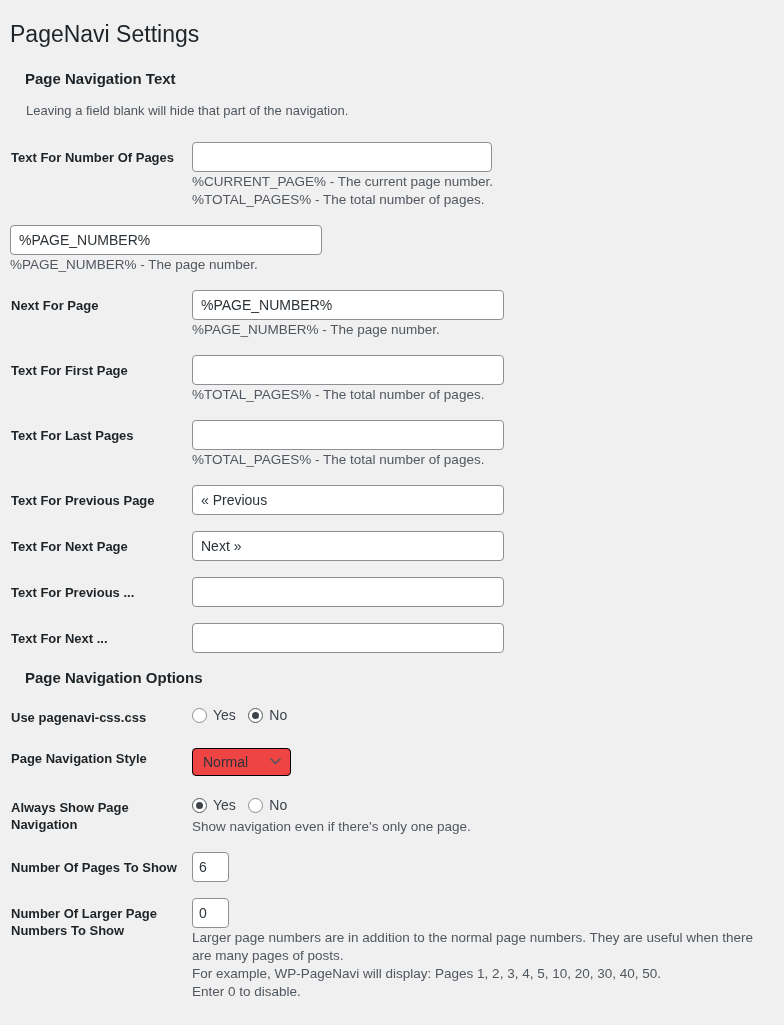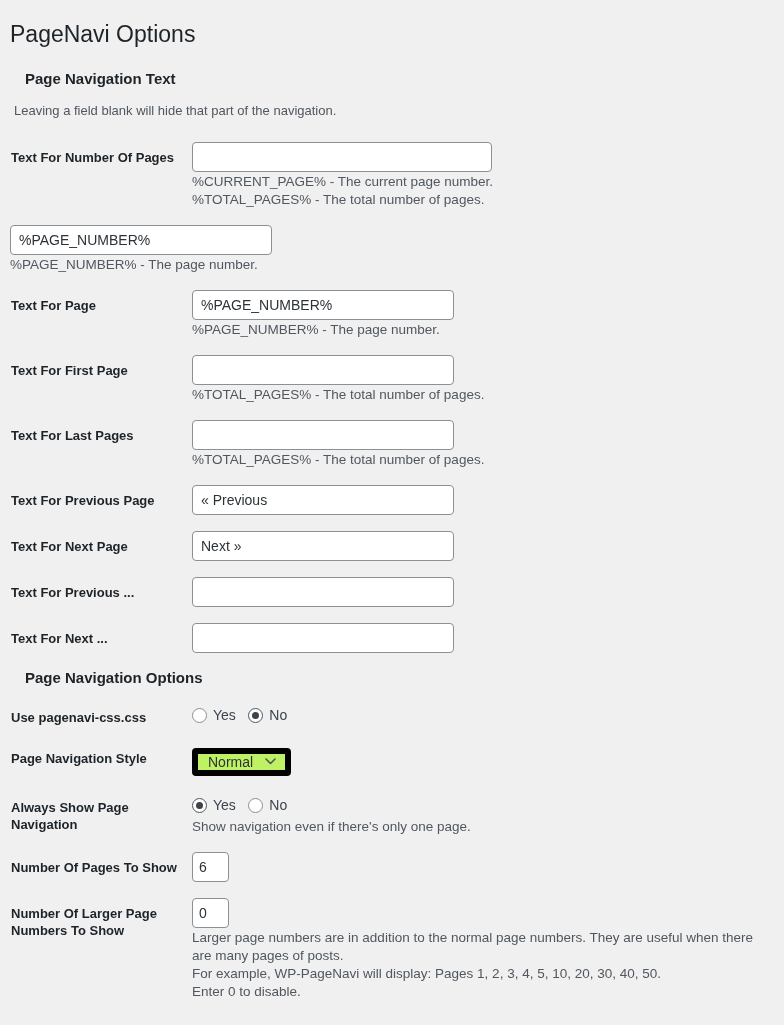--- a/index.html
+++ b/index.html
@@ -25,21 +25,21 @@
     margin: 10px 0 20px 0;
     line-height: 1.3;
   }
   h2.section-title {
     font-size: 15px;
     font-weight: 700;
     color: #1d2327;
     margin: 0 0 16px 15px;
   }
   p.intro {
-    margin: 0 0 24px 4px;
+    margin: 0 0 24px 16px;
     font-size: 13px;
     color: #50575e;
   }
   .form-table { width: 100%; }
   .row {
     display: flex;
     align-items: flex-start;
     margin-bottom: 16px;
   }
   .th {
@@ -47,21 +47,21 @@
     box-sizing: border-box;
     padding: 8px 10px 0 1px;
     font-size: 13px;
     font-weight: 700;
     color: #1d2327;
     line-height: 1.3;
   }
   .td { flex: 1 1 auto; min-width: 0; }
   .text-input {
     height: 30px;
-    width: 262px;
+    width: 312px;
     border: 1px solid #8c8f94;
     border-radius: 4px;
     background: #ffffff;
     padding: 0 8px;
     font-family: "Liberation Sans", sans-serif;
     font-size: 14px;
     color: #2c3338;
     box-sizing: border-box;
     display: block;
   }
@@ -104,36 +104,36 @@
   }
   .radio-text { font-size: 14px; color: #3c434a; }
   .radio-desc { margin-top: 2px; }
   .select-box {
     display: inline-flex;
     align-items: center;
     justify-content: space-between;
     width: 99px;
     height: 28px;
     box-sizing: border-box;
-    border: 6px solid #000000;
+    border: 1px solid #000000;
     border-radius: 4px;
-    background: #bef264;
+    background: #ef4444;
     padding: 0 9px 0 10px;
     font-size: 14px;
     color: #2c3338;
     cursor: pointer;
   }
   .select-box svg { flex: 0 0 auto; margin-left: 8px; }
 </style>
 </head>
 <body>
 
 <div class="wrap">
 
-  <h1 class="page-title">PageNavi Options</h1>
+  <h1 class="page-title">PageNavi Settings</h1>
 
   <section>
     <h2 class="section-title">Page Navigation Text</h2>
     <p class="intro">Leaving a field blank will hide that part of the navigation.</p>
 
     <div class="form-table">
 
       <div class="row">
         <div class="th">Text For Number Of Pages</div>
         <div class="td">
@@ -144,21 +144,21 @@
       </div>
 
       <div class="row">
         <div class="td">
           <input type="text" class="text-input" value="%PAGE_NUMBER%" style="">
           <p class="desc">%PAGE_NUMBER% - The page number.</p>
         </div>
       </div>
 
       <div class="row">
-        <div class="th">Text For Page</div>
+        <div class="th">Next For Page</div>
         <div class="td">
           <input type="text" class="text-input" value="%PAGE_NUMBER%" style="">
           <p class="desc">%PAGE_NUMBER% - The page number.</p>
         </div>
       </div>
 
       <div class="row">
         <div class="th">Text For First Page</div>
         <div class="td">
           <input type="text" class="text-input" value="" style="">

